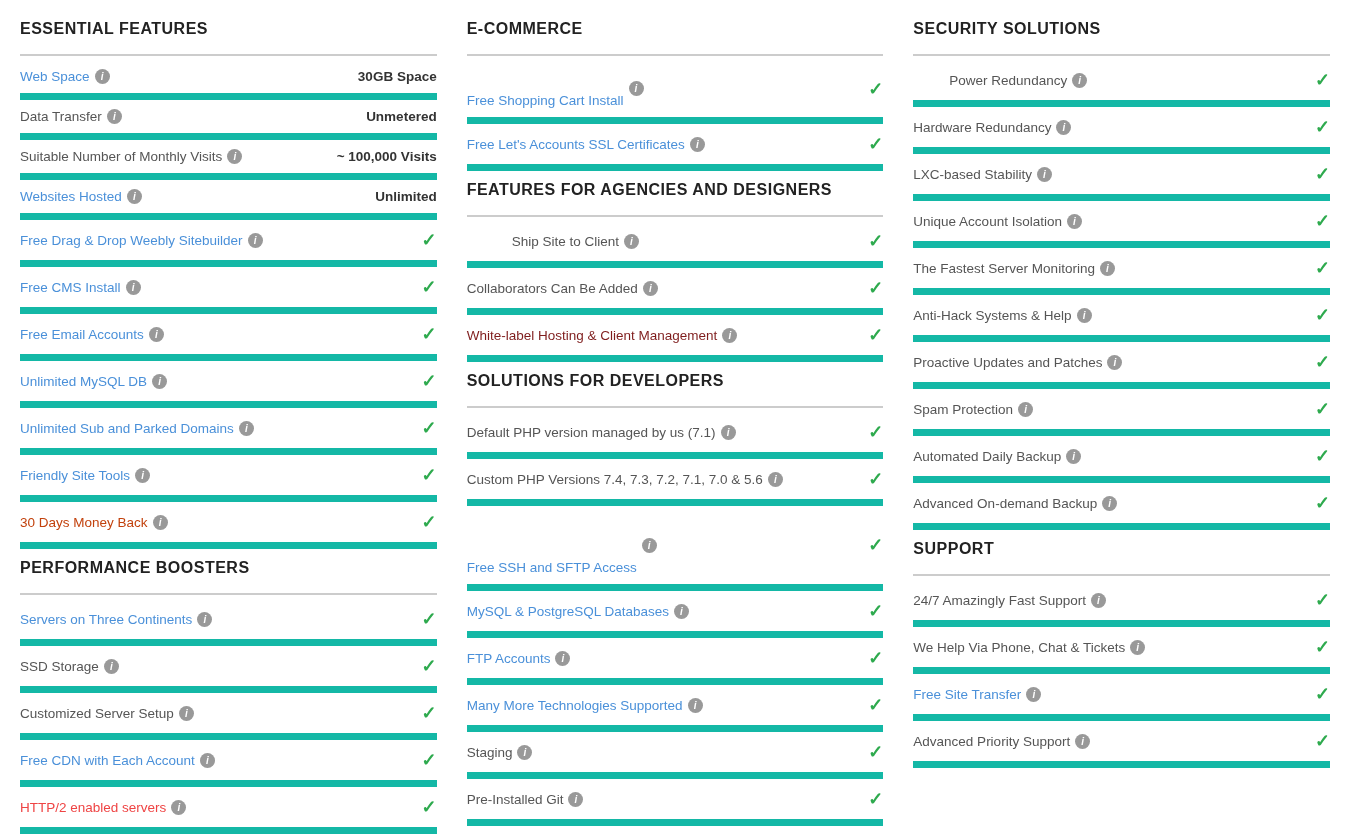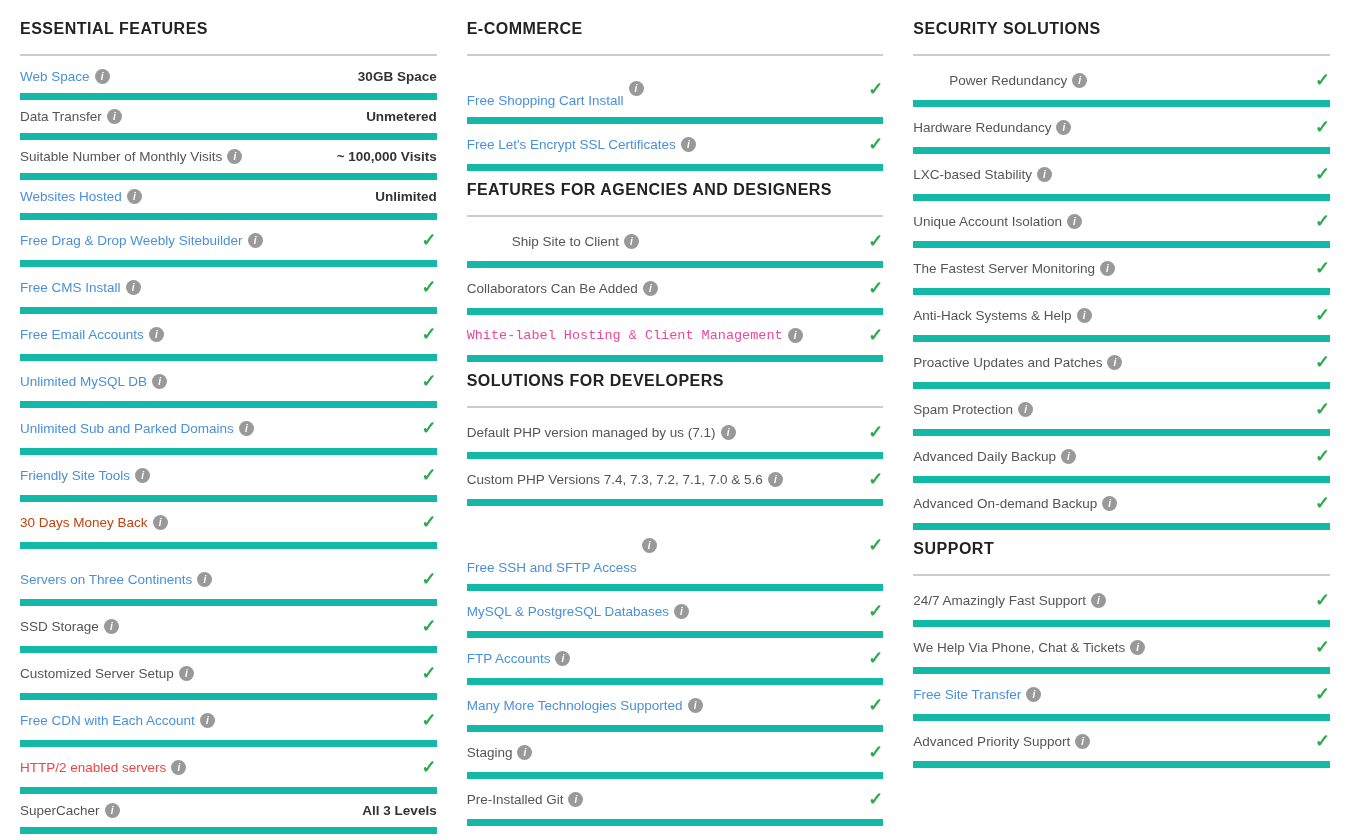--- a/index.html
+++ b/index.html
@@ -153,20 +153,21 @@
         </div>
         <div class="feature-row">
           <div class="feature-label">
             <span style="color: #c2410c;">30 Days Money Back</span>
             <span class="info-icon">i</span>
           </div>
           <div class="checkmark">✓</div>
         </div>
       </div>
       <div class="section-block">
+        <div class="section-title">PERFORMANCE BOOSTERS</div>
         <div class="feature-row">
           <div class="feature-label">
             <span style="color: rgb(74, 144, 217);">Servers on Three Continents</span>
             <span class="info-icon">i</span>
           </div>
           <div class="checkmark">✓</div>
         </div>
         <div class="feature-row">
           <div class="feature-label no-link">
             <span style="color: rgb(85, 85, 85);">SSD Storage</span>
@@ -209,21 +210,21 @@
         <div class="section-title">E-COMMERCE</div>
         <div class="feature-row">
           <div class="feature-label">
             <span style="color: rgb(74, 144, 217); margin-top: 24px;">Free Shopping Cart Install</span>
             <span class="info-icon">i</span>
           </div>
           <div class="checkmark">✓</div>
         </div>
         <div class="feature-row">
           <div class="feature-label">
-            <span style="color: rgb(74, 144, 217);">Free Let's Encrypt SSL Certificates</span>
+            <span style="color: rgb(74, 144, 217);">Free Let's Accounts SSL Certificates</span>
             <span class="info-icon">i</span>
           </div>
           <div class="checkmark">✓</div>
         </div>
       </div>
       <div class="section-block">
         <div class="section-title">FEATURES FOR AGENCIES AND DESIGNERS</div>
         <div class="feature-row">
           <div class="feature-label no-link">
             <span style="color: rgb(85, 85, 85); margin-left: 45px;">Ship Site to Client</span>
@@ -233,21 +234,21 @@
         </div>
         <div class="feature-row">
           <div class="feature-label no-link">
             <span style="color: rgb(85, 85, 85);">Collaborators Can Be Added</span>
             <span class="info-icon">i</span>
           </div>
           <div class="checkmark">✓</div>
         </div>
         <div class="feature-row">
           <div class="feature-label no-link">
-            <span style="color: #ec4899; font-family: Liberation Mono, monospace;">White-label Hosting &amp; Client Management</span>
+            <span style="color: #7f1d1d;">White-label Hosting &amp; Client Management</span>
             <span class="info-icon">i</span>
           </div>
           <div class="checkmark">✓</div>
         </div>
       </div>
       <div class="section-block">
         <div class="section-title">SOLUTIONS FOR DEVELOPERS</div>
         <div class="feature-row">
           <div class="feature-label no-link">
             <span style="color: rgb(85, 85, 85);">Default PHP version managed by us (7.1)</span>
@@ -360,21 +361,21 @@
         </div>
         <div class="feature-row">
           <div class="feature-label no-link">
             <span style="color: rgb(85, 85, 85);">Spam Protection</span>
             <span class="info-icon">i</span>
           </div>
           <div class="checkmark">✓</div>
         </div>
         <div class="feature-row">
           <div class="feature-label no-link">
-            <span style="color: rgb(85, 85, 85);">Advanced Daily Backup</span>
+            <span style="color: rgb(85, 85, 85);">Automated Daily Backup</span>
             <span class="info-icon">i</span>
           </div>
           <div class="checkmark">✓</div>
         </div>
         <div class="feature-row">
           <div class="feature-label no-link">
             <span style="color: rgb(85, 85, 85);">Advanced On-demand Backup</span>
             <span class="info-icon">i</span>
           </div>
           <div class="checkmark">✓</div>

